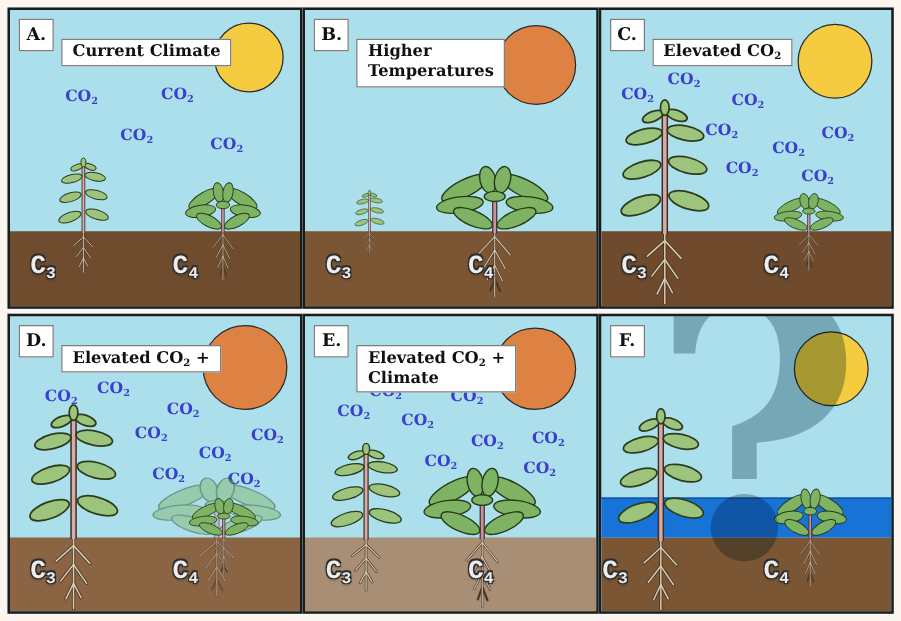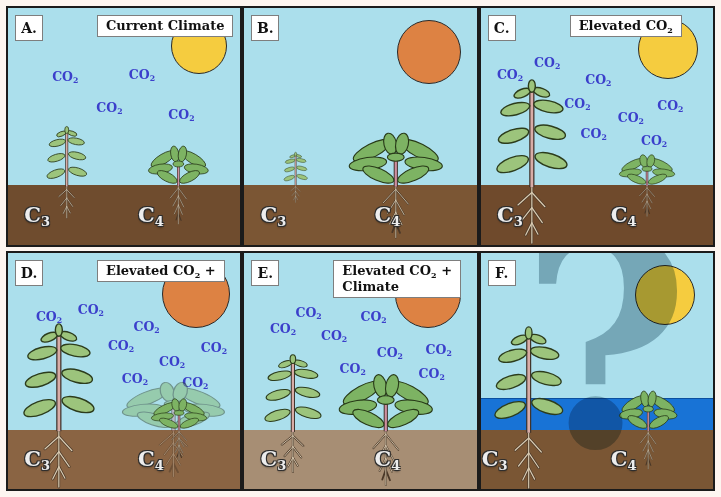--- a/index.html
+++ b/index.html
@@ -23,34 +23,35 @@
   .pC .sun{width:58px;height:58px;right:15px;top:11px}
   .pD .sun{width:66px;height:66px;right:10px;top:7px}
   .pE .sun{width:64px;height:64px;right:16px;top:9px}
   .pF .sun{width:58px;height:58px;right:18px;top:12px}
 
   .labelbox{
     position:absolute;background:#fff;border:1.5px solid #7e7e7e;
     color:#111;font-weight:bold;z-index:20;
   }
   .letter{left:7px;top:7px;width:26px;height:24px;display:flex;align-items:center;justify-content:center;font-size:14px;}
-  .title{left:41px;top:7px;padding:2px 8px;font-size:13px;line-height:1.25;margin-left:48px;}
+  .title{left:41px;top:23px;padding:2px 8px;font-size:13px;line-height:1.25;}
   .tline{display:block;white-space:nowrap;}
   .tline:empty{display:none;}
 
   .co2-layer{position:absolute;inset:0;z-index:6;}
   .co2{
     position:absolute;font-weight:bold;font-size:12.5px;
     color:var(--co2-text,#3b3fcb);white-space:nowrap;
   }
   sub{font-size:.62em;line-height:0;vertical-align:-0.32em;}
 
   .glabel{
     position:absolute;top:82%;z-index:12;font-weight:bold;font-size:21px;color:#ededed;
     text-shadow:-1px -1px 0 #2e2e2e,1px -1px 0 #2e2e2e,-1px 1px 0 #2e2e2e,1px 1px 0 #2e2e2e,0 2px 2px rgba(0,0,0,.35);
+    font-family:Liberation Mono, monospace;
   }
   .c3l{left:7%}.c4l{left:56%}
   .pF .c3l{left:0.5%}
 
   .plant{position:absolute;z-index:10;overflow:visible;}
   .ghost{opacity:.45;z-index:9;}
   .pA .c3{left:17%;top:50%;width:17%;height:42%}
   .pA .c4{left:60%;top:56%;width:27%;height:38%}
   .pB .c3{left:17%;top:61%;width:10%;height:23%}
   .pB .c4{left:44%;top:49.5%;width:42%;height:51%}
@@ -155,20 +156,24 @@
     <div class="sun" style="background: rgb(221, 130, 67);"></div>
     <div class="co2-layer"></div>
     <div class="soil" style="background: rgb(123, 86, 52);"></div>
     <svg class="plant c3" viewBox="0 0 80 200" preserveAspectRatio="none">
         <use href="#sym-c3"></use>
       </svg>
     <svg class="plant c4" viewBox="0 0 140 180" preserveAspectRatio="none">
         <use href="#sym-c4"></use>
       </svg>
     <div class="labelbox letter">B.</div>
+    <div class="labelbox title">
+      <span class="tline">Higher</span>
+      <span class="tline">Temperatures</span>
+    </div>
     <div class="glabel c3l">C<sub>3</sub></div>
     <div class="glabel c4l">C<sub>4</sub></div>
   </section>
 
   <section class="panel pC">
     <div class="sun" style="background: rgb(245, 204, 63);"></div>
     <div class="co2-layer">
         <span class="co2" style="left: 7%; top: 25%;">CO<sub>2</sub></span>
         <span class="co2" style="left: 23%; top: 20%;">CO<sub>2</sub></span>
         <span class="co2" style="left: 45%; top: 27%;">CO<sub>2</sub></span>

